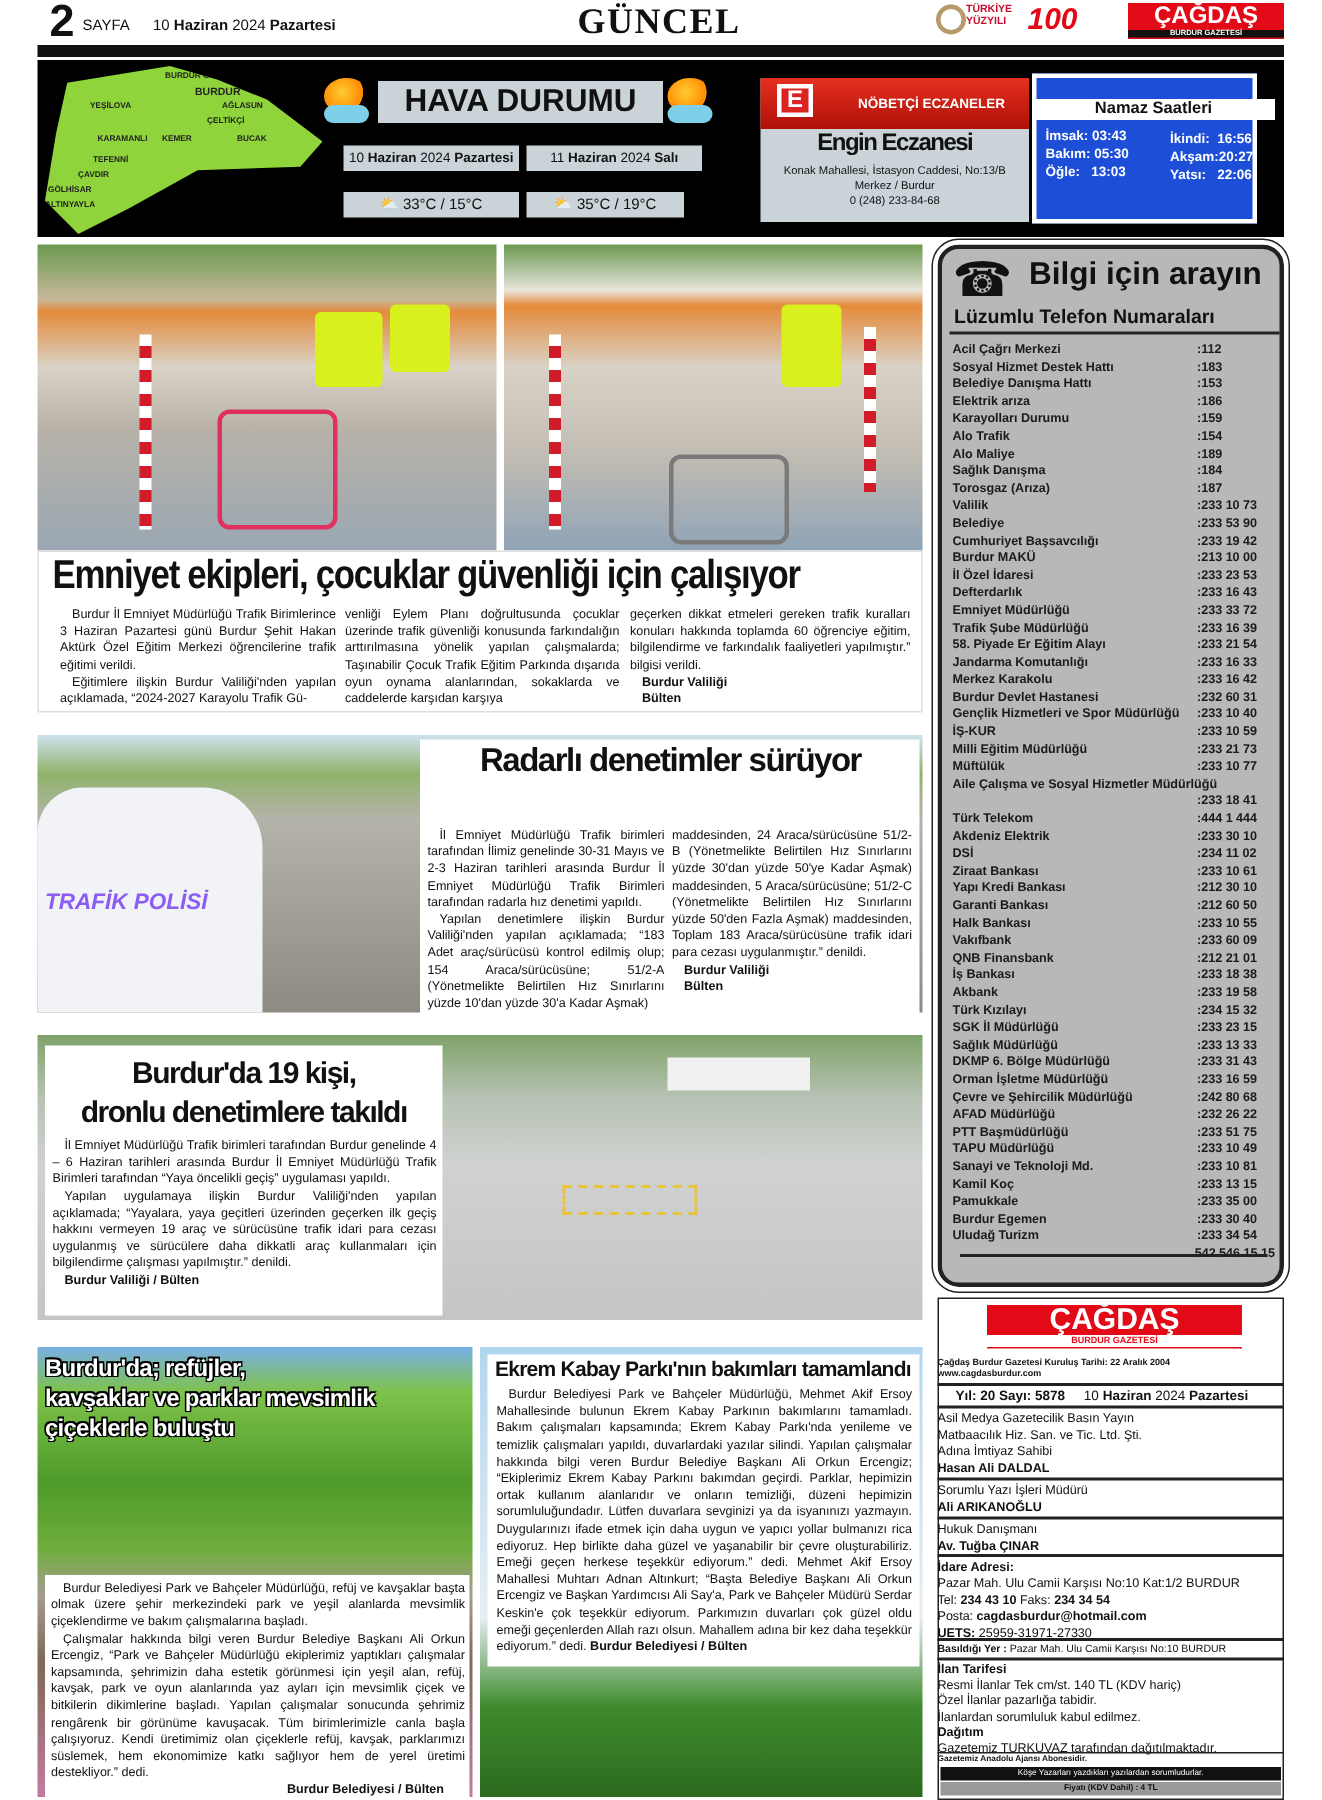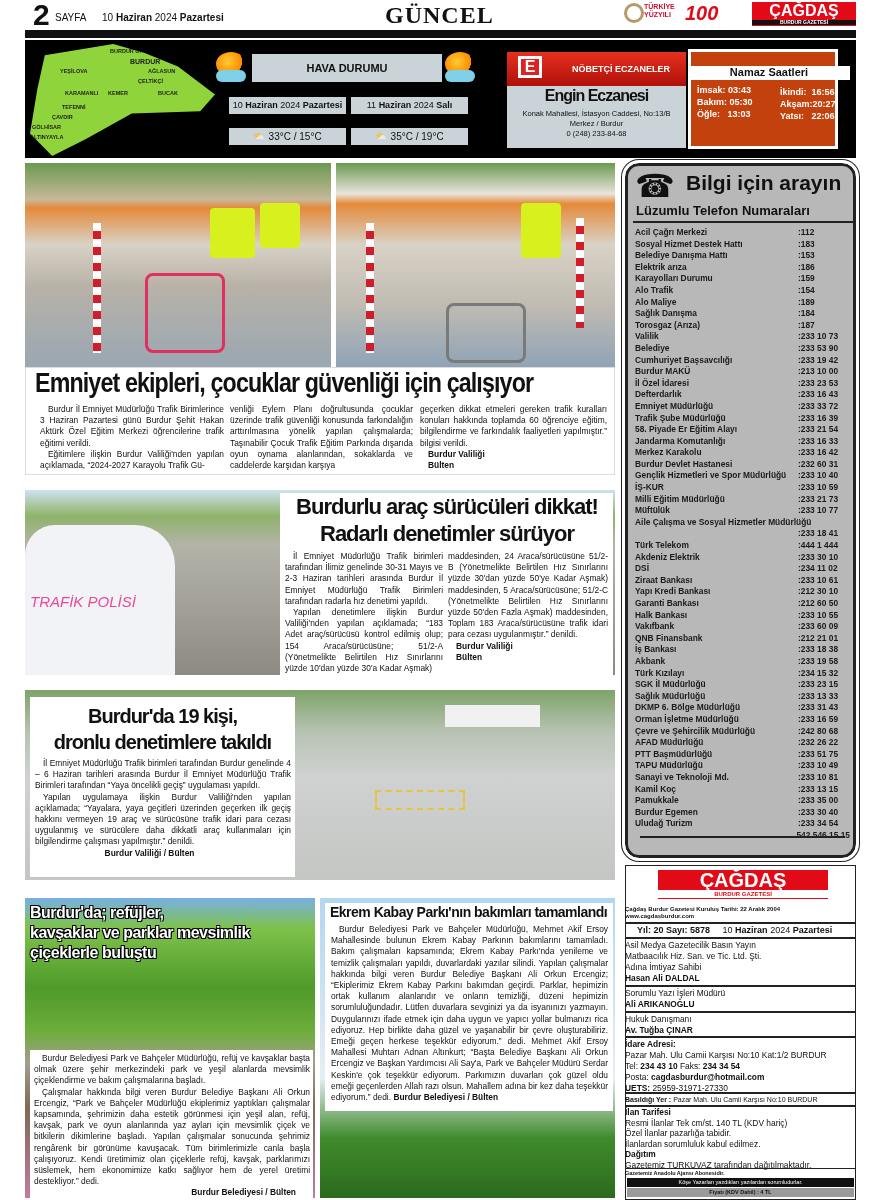--- a/index.html
+++ b/index.html
@@ -14,49 +14,49 @@
 #turkiye{left:622px;top:3px;width:56px;height:22px;font-size:7px;font-weight:bold;color:#c8102e;line-height:8px;padding-left:22px}
 #turkiye .ring{position:absolute;left:2px;top:0;width:20px;height:20px;border-radius:50%;border:3px solid #b89a6a}
 #yil100{left:685px;top:2px;font-size:20px;font-weight:900;color:#e30a17;font-style:italic}
 #logo-top{left:752px;top:2px;width:104px;height:24px;background:#e30a17;color:#fff;font-weight:900;font-size:16px;text-align:center;line-height:18px}
 #logo-top small{display:block;font-size:5px;line-height:5px;background:#111}
 #hdr-bar{left:25px;top:30px;width:831px;height:8px;background:#111}
 
 #banner{left:25px;top:40px;width:831px;height:118px;background:#000}
 #map{left:30px;top:44px;width:185px;height:112px;background:#8fd43a;clip-path:polygon(8% 10%,45% 0,62% 8%,80% 20%,100% 45%,92% 60%,55% 62%,30% 85%,12% 100%,0 80%,4% 40%);}
 #map span{position:absolute;font-size:5.5px;font-weight:bold;color:#222}
-#hava-title{left:252px;top:54px;width:190px;height:28px;background:#c9d3d8;font-size:11px;font-weight:bold;text-align:center;line-height:28px}
+#hava-title{left:252px;top:54px;width:190px;height:28px;background:#c9d3d8;font-size:21px;font-weight:bold;text-align:center;line-height:28px}
 .sun{width:30px;height:24px;border-radius:50%;background:radial-gradient(circle at 40% 40%,#ffcc33,#ff8a00 60%,transparent 62%)}
 .cloud{width:30px;height:12px;background:#7ed0e8;border-radius:8px}
 .wbox{background:#c9d3d8;font-size:9px;text-align:center;height:17px;line-height:17px}
 .wbox b{font-weight:bold}
 #ecz{left:507px;top:52px;width:179px;height:96px;background:#c9d3d8}
 #ecz-head{left:507px;top:52px;width:179px;height:34px;background:linear-gradient(#e53020,#b01008);color:#fff;font-size:9px;font-weight:bold}
 #ecz-e{left:518px;top:56px;width:24px;height:22px;border:3px solid #fff;color:#fff;font-size:16px;font-weight:900;text-align:center;line-height:16px;background:#d22}
 #ecz-head span{position:absolute;left:65px;top:12px}
 #ecz-name{left:507px;top:87px;width:179px;text-align:center;font-size:16px;font-weight:bold}
 #ecz-addr{left:507px;top:109px;width:179px;text-align:center;font-size:7.5px;font-weight:normal;line-height:10px}
-#namaz{left:688px;top:49px;width:150px;height:100px;background:#c2410c;border:3px solid #fff}
+#namaz{left:688px;top:49px;width:150px;height:100px;background:#1d4ed8;border:3px solid #fff}
 #namaz-title{left:688px;top:66px;width:162px;height:14px;text-align:center;background:#fff;font-size:11px;font-weight:bold}
 .nz{position:absolute;color:#fff;font-size:9px;font-weight:bold}
 
 .photo{position:absolute;overflow:hidden}
 #photo1a{left:25px;top:163px;width:306px;height:204px;background:linear-gradient(180deg,#6a9a50 0,#c8b89a 18%,#e48a3a 22%,#d9d2c6 40%,#b8b2a8 60%,#9aa7b2 100%)}
 #photo1b{left:336px;top:163px;width:279px;height:204px;background:linear-gradient(180deg,#6a9a50 0,#e9e4dc 15%,#e48a3a 20%,#d9d2c6 40%,#c0bbb2 70%,#8fa3b7 100%)}
 .vest{position:absolute;background:#d8f01e;border-radius:4px}
 .bollard{position:absolute;width:8px;background:repeating-linear-gradient(#fff 0 8px,#d21c2a 8px 16px)}
 .kart{position:absolute;border:3px solid #e03060;border-radius:8px}
 #art1-box{left:25px;top:367px;width:590px;height:108px;background:#fff;border:1px solid #ddd}
 #art1-title{left:35px;top:368px;font-size:27px;white-space:nowrap;transform:scaleX(0.86)}
 .col{position:absolute;font-size:8.4px;line-height:11.2px;text-align:justify;color:#111}
 .col p{text-indent:8px}
 .sig{font-weight:bold;text-indent:10px}
 #photo2{left:25px;top:490px;width:590px;height:185px;background:linear-gradient(180deg,#cfe2ef 0,#8fb36a 14%,#b4b3a9 30%,#8d8a82 100%)}
 #car{left:25px;top:525px;width:150px;height:150px;background:#f1f3f6;border-radius:30px 40px 0 0}
-#polisi{left:30px;top:593px;font-size:15px;font-weight:400;font-style:italic;color:#ec4899}
+#polisi{left:30px;top:593px;font-size:15px;font-weight:700;font-style:italic;color:#8b5cf6}
 #art2-box{left:280px;top:493px;width:333px;height:183px;background:#fff}
 #art2-title{left:282px;top:493px;width:330px;text-align:center;font-size:22px;line-height:27px;font-weight:bold;letter-spacing:-1px}
 #photo3{left:25px;top:690px;width:590px;height:190px;background:linear-gradient(180deg,#7ea368 0,#b7c2b3 22%,#cfd2d0 45%,#c4c6c4 100%)}
 #art3-box{left:30px;top:697px;width:265px;height:180px;background:#fff}
 #art3-title{left:30px;top:703px;width:265px;text-align:center;font-size:20px;line-height:26px;font-weight:bold;letter-spacing:-1px}
 #photo4{left:25px;top:898px;width:290px;height:300px;background:linear-gradient(180deg,#79b0e6 0,#7ec24a 10%,#4e9a2a 30%,#6fae3c 45%,#a59c90 55%,#7e6a55 70%,#c47aa0 100%)}
 #art4-title{left:30px;top:903px;font-size:16px;line-height:20px;font-weight:bold;color:#fff;text-shadow:-1px -1px 0 #000,1px -1px 0 #000,-1px 1px 0 #000,1px 1px 0 #000;letter-spacing:-0.5px}
 #art4-box{left:30px;top:1050px;width:283px;height:150px;background:#fff}
 #photo5{left:320px;top:898px;width:295px;height:300px;background:linear-gradient(180deg,#b2d6f0 0,#e6eef3 60%,#3f8b2c 80%,#2c6a1e 100%)}
 #art5-box{left:325px;top:903px;width:288px;height:208px;background:#fff}
@@ -113,21 +113,21 @@
   <span style="left:0;top:90px">ALTINYAYLA</span>
 </div>
 <div class="abs sun" style="left:216px;top:52px"></div>
 <div class="abs cloud" style="left:216px;top:70px"></div>
 <div class="abs" id="hava-title">HAVA DURUMU</div>
 <div class="abs sun" style="left:445px;top:52px"></div>
 <div class="abs cloud" style="left:445px;top:70px"></div>
 <div class="abs wbox" style="left:229px;top:97px;width:117px"><span>10</span> <b>Haziran</b> <span>2024</span> <b>Pazartesi</b></div>
 <div class="abs wbox" style="left:351px;top:97px;width:117px"><span>11</span> <b>Haziran</b> <span>2024</span> <b>Salı</b></div>
 <div class="abs wbox" style="left:229px;top:128px;width:117px;font-size:10px"><span style="color:#f5a623">⛅</span> <span>33°C /  15°C</span></div>
-<div class="abs wbox" style="left:351px;top:128px;width:117px;font-size:10px"><span style="color:#f5a623">⛅</span> <span>35°C / 19°C</span></div>
+<div class="abs wbox" style="left:351px;top:128px;width:105px;font-size:10px"><span style="color:#f5a623">⛅</span> <span>35°C / 19°C</span></div>
 
 <div class="abs" id="ecz"></div>
 <div class="abs" id="ecz-head">
     <span>NÖBETÇİ ECZANELER</span>
   </div>
 <div class="abs" id="ecz-e">E</div>
 <div class="abs cond" id="ecz-name">Engin Eczanesi</div>
 <div class="abs" id="ecz-addr">
   <div>Konak Mahallesi, İstasyon Caddesi, No:13/B</div>
   <div>Merkez / Burdur</div>
@@ -169,21 +169,20 @@
   <p style="text-indent:0">geçerken dikkat etmeleri gereken trafik kuralları konuları hakkında toplamda 60 öğrenciye eğitim, bilgilendirme ve farkındalık faaliyetleri yapılmıştır.” bilgisi verildi.</p>
   <p class="sig">Burdur Valiliği</p>
   <p class="sig">Bülten</p>
 </div>
 
 <div class="photo" id="photo2"></div>
 <div class="abs" id="car"></div>
 <div class="abs" id="polisi">TRAFİK POLİSİ</div>
 <div class="abs" id="art2-box"></div>
 <div class="abs" id="art2-title">
-  <div>Burdurlu araç sürücüleri dikkat!</div>
   <div>Radarlı denetimler sürüyor</div>
 </div>
 <div class="col" style="left:285px;top:551px;width:158px">
     <p>İl Emniyet Müdürlüğü Trafik birimleri tarafından İlimiz genelinde 30-31 Mayıs ve 2-3 Haziran tarihleri arasında Burdur İl Emniyet Müdürlüğü Trafik Birimleri tarafından radarla hız denetimi yapıldı.</p>
     <p>Yapılan denetimlere ilişkin Burdur Valiliği'nden yapılan açıklamada; “183 Adet araç/sürücüsü kontrol edilmiş olup; 154 Araca/sürücüsüne; 51/2-A (Yönetmelikte Belirtilen Hız Sınırlarını yüzde 10'dan yüzde 30'a Kadar Aşmak)</p>
   </div>
 <div class="col" style="left:448px;top:551px;width:160px">
   <p style="text-indent:0">maddesinden, 24 Araca/sürücüsüne 51/2-B (Yönetmelikte Belirtilen Hız Sınırlarını yüzde 30'dan yüzde 50'ye Kadar Aşmak) maddesinden, 5 Araca/sürücüsüne; 51/2-C (Yönetmelikte Belirtilen Hız Sınırlarını yüzde 50'den Fazla Aşmak) maddesinden, Toplam 183 Araca/sürücüsüne trafik idari para cezası uygulanmıştır.” denildi.</p>
   <p class="sig">Burdur Valiliği</p>
   <p class="sig">Bülten</p>
@@ -194,21 +193,21 @@
   <div style="position:absolute;left:420px;top:15px;width:95px;height:22px;background:#f1f1f1"></div>
 </div>
 <div class="abs" id="art3-box"></div>
 <div class="abs" id="art3-title">
   <div>Burdur'da 19 kişi,</div>
   <div>dronlu denetimlere takıldı</div>
 </div>
 <div class="col" style="left:35px;top:758px;width:256px">
   <p>İl Emniyet Müdürlüğü Trafik birimleri tarafından Burdur genelinde 4 – 6 Haziran tarihleri arasında Burdur İl Emniyet Müdürlüğü Trafik Birimleri tarafından “Yaya öncelikli geçiş” uygulaması yapıldı.</p>
     <p>Yapılan uygulamaya ilişkin Burdur Valiliği'nden yapılan açıklamada; “Yayalara, yaya geçitleri üzerinden geçerken ilk geçiş hakkını vermeyen 19 araç ve sürücüsüne trafik idari para cezası uygulanmış ve sürücülere daha dikkatli araç kullanmaları için bilgilendirme çalışması yapılmıştır.” denildi.</p>
-  <p class="sig" style="text-align:center;padding-right:35px">Burdur Valiliği / Bülten</p>
+  <p class="sig" style="text-align:left;padding-right:35px">Burdur Valiliği / Bülten</p>
 </div>
 
 <div class="photo" id="photo4"></div>
 <div class="abs" id="art4-title">
   <div>Burdur'da; refüjler,</div>
   <div>kavşaklar ve parklar mevsimlik</div>
   <div>çiçeklerle buluştu</div>
 </div>
 <div class="abs" id="art4-box"></div>
 <div class="col" style="left:34px;top:1053px;width:276px">

